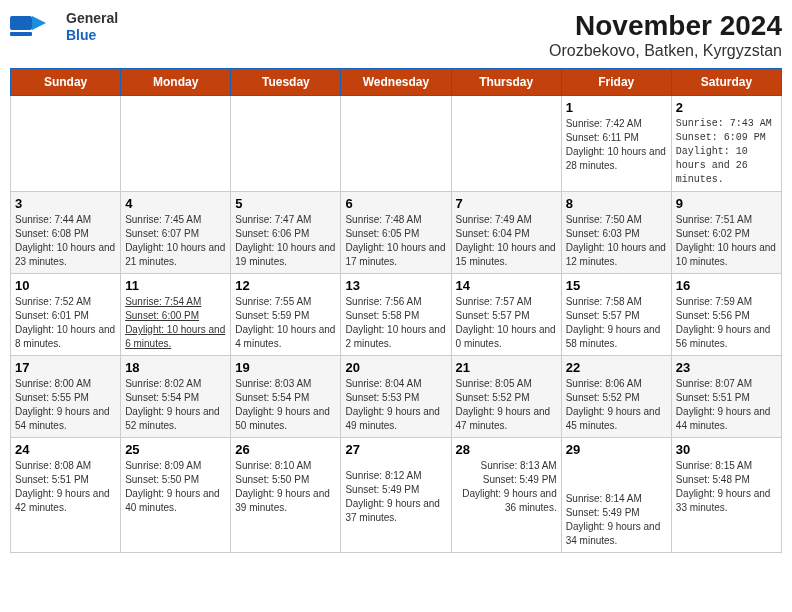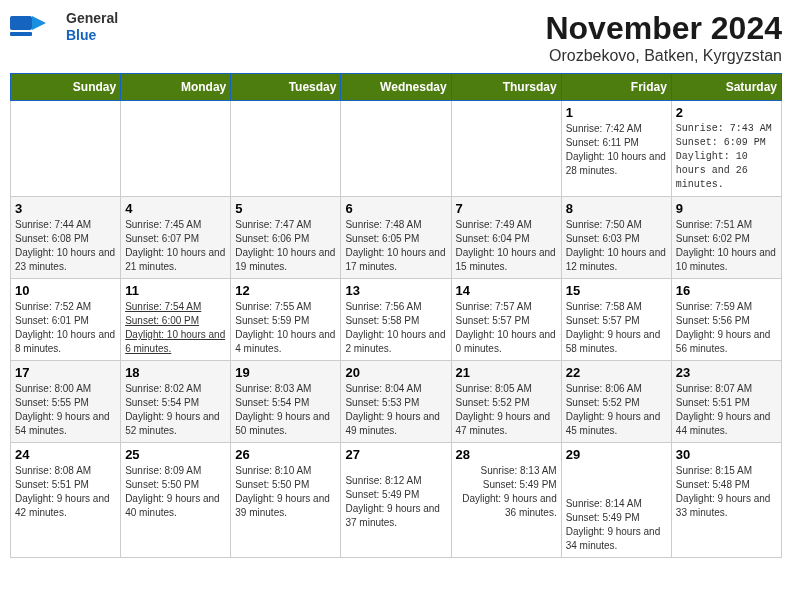--- a/index.html
+++ b/index.html
@@ -18,38 +18,38 @@
     }
     .logo {
       display: flex;
       flex-direction: column;
       align-items: flex-start;
     }
     .title-area {
       text-align: right;
     }
     .month-title {
-      font-size: 32px;
+      font-size: 28px;
       font-weight: bold;
       color: #1a1a1a;
     }
     .location {
       font-size: 16px;
       color: #333;
     }
     table {
       width: 100%;
       border-collapse: collapse;
       font-size: 11px;
     }
     thead th {
-      background-color: #4d7c0f;
+      background-color: #c2410c;
       color: #fff;
       padding: 6px 4px;
-      text-align: right;
+      text-align: center;
       font-size: 12px;
       font-weight: bold;
       border: 1px solid #1565c0;
     }
     tbody td {
       border: 1px solid #ccc;
       padding: 4px;
       vertical-align: top;
       width: 14.28%;
       height: 80px;

